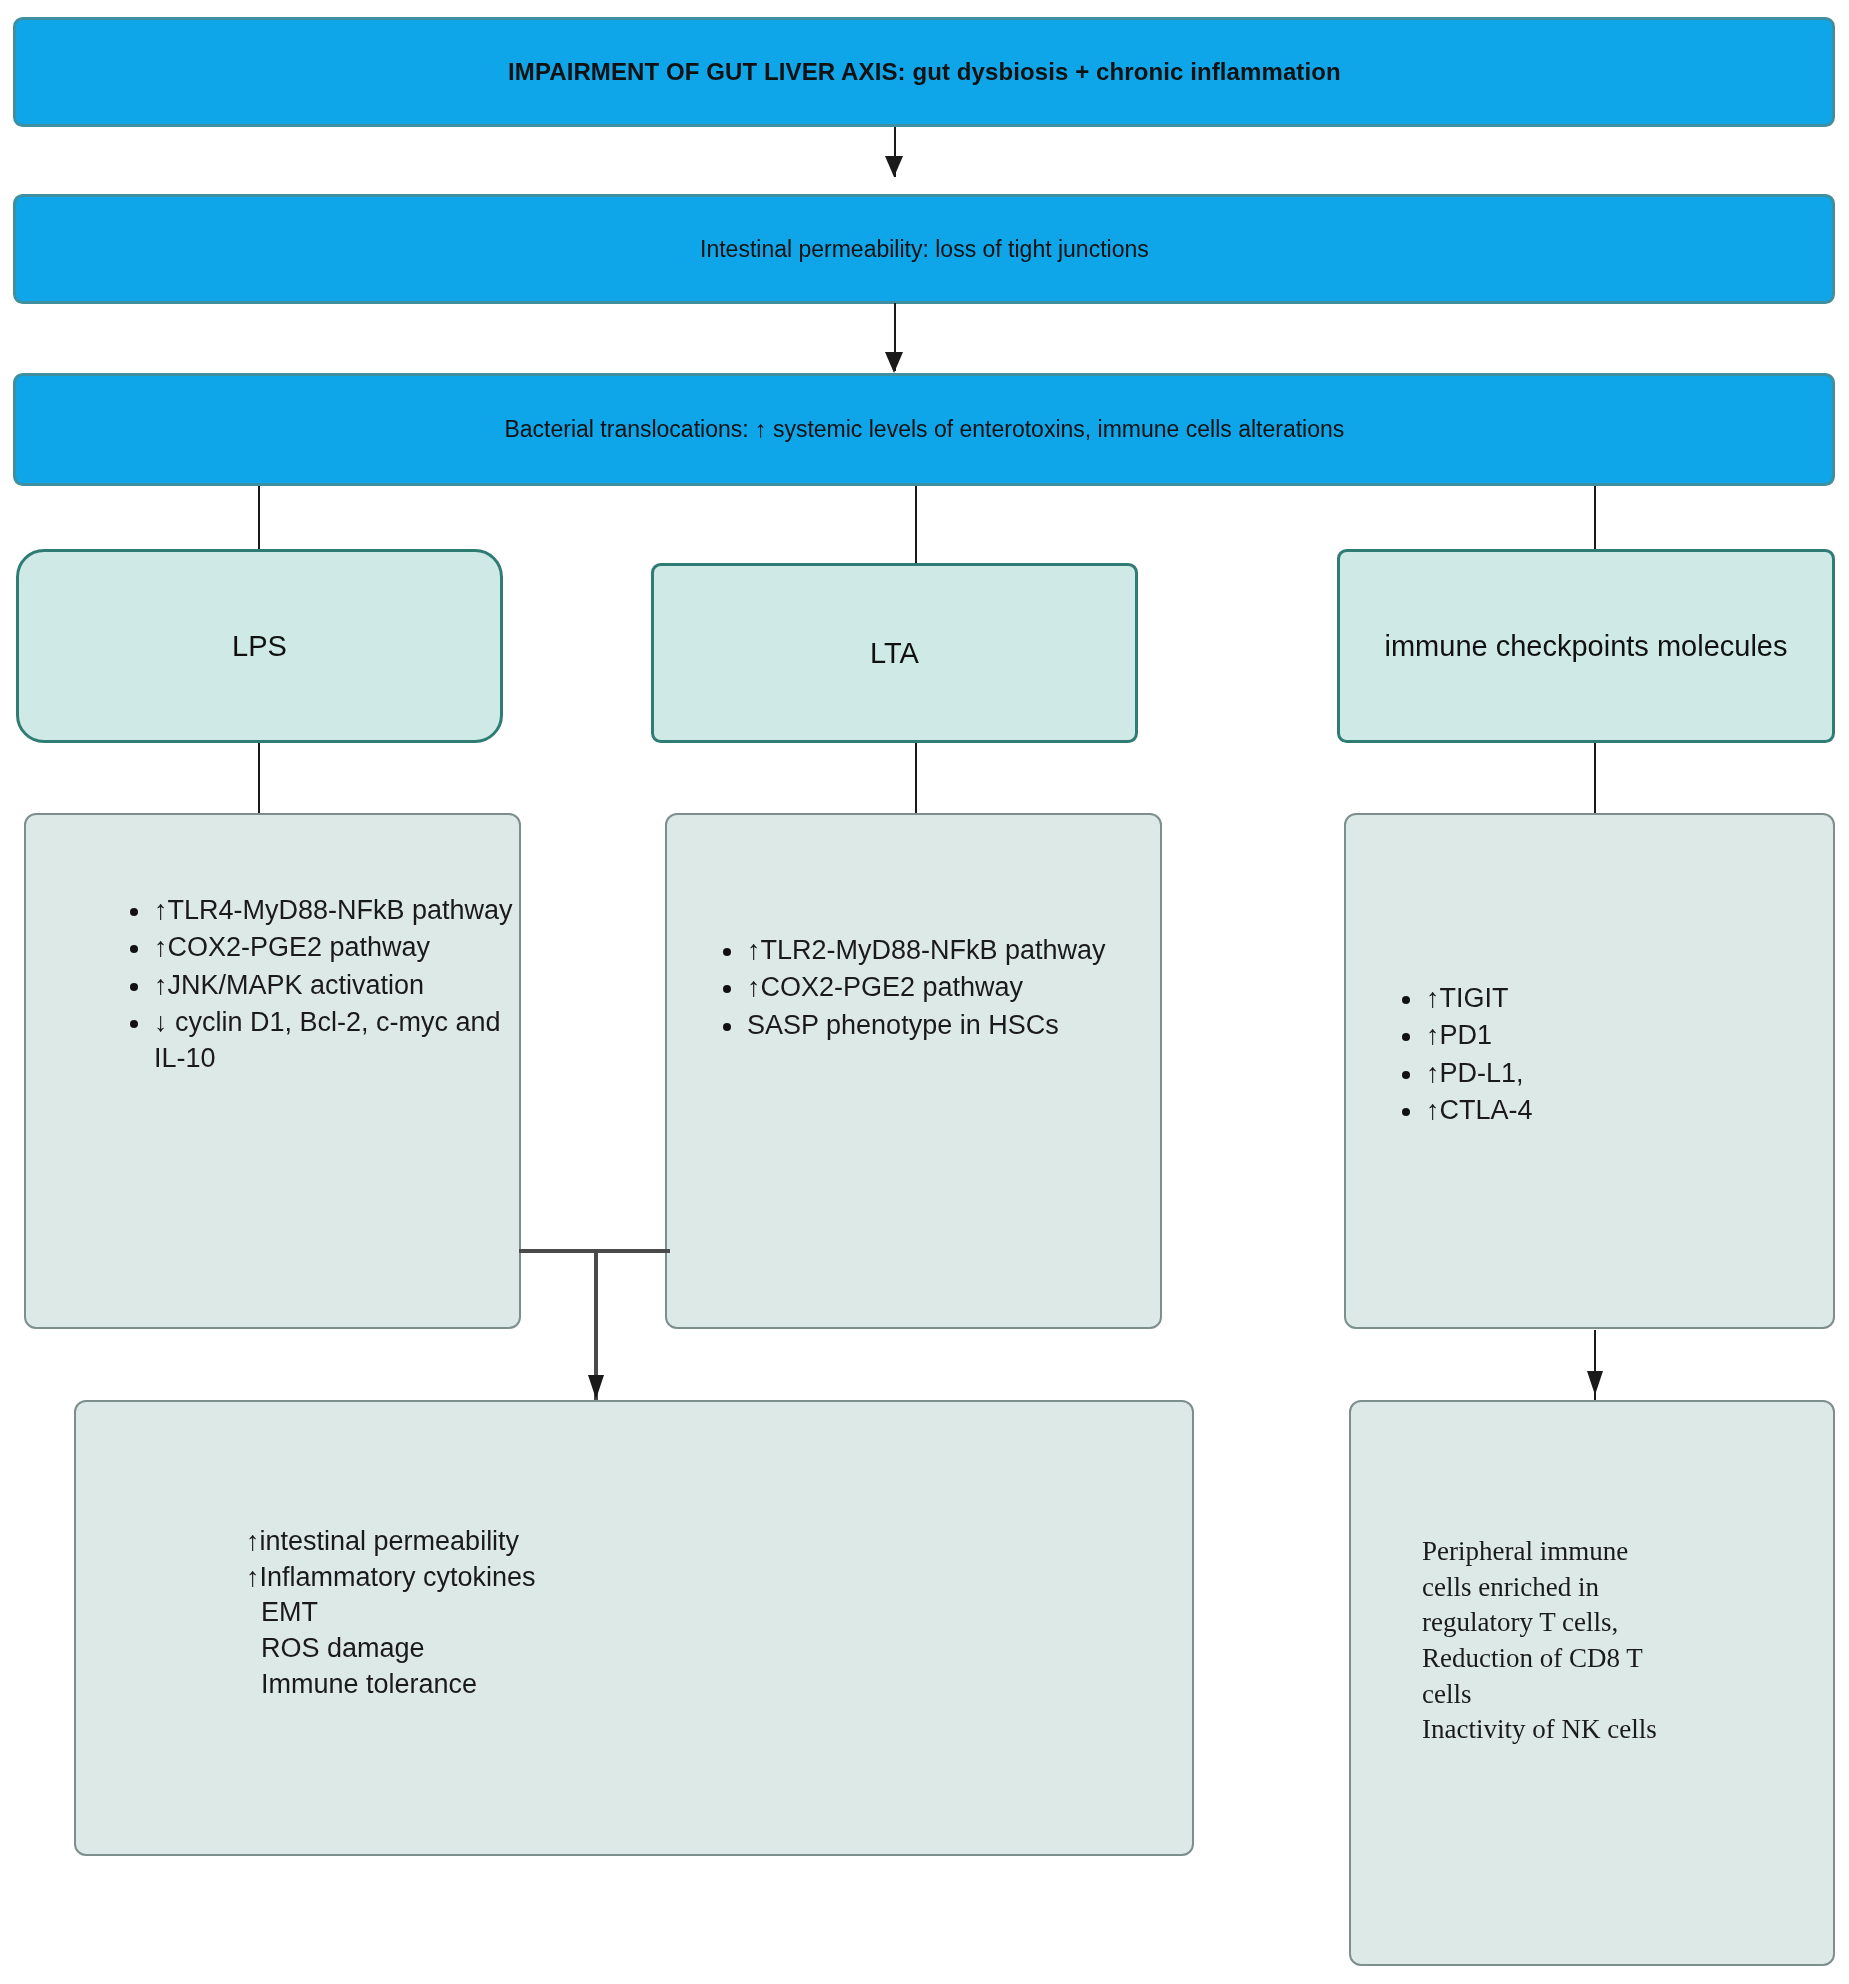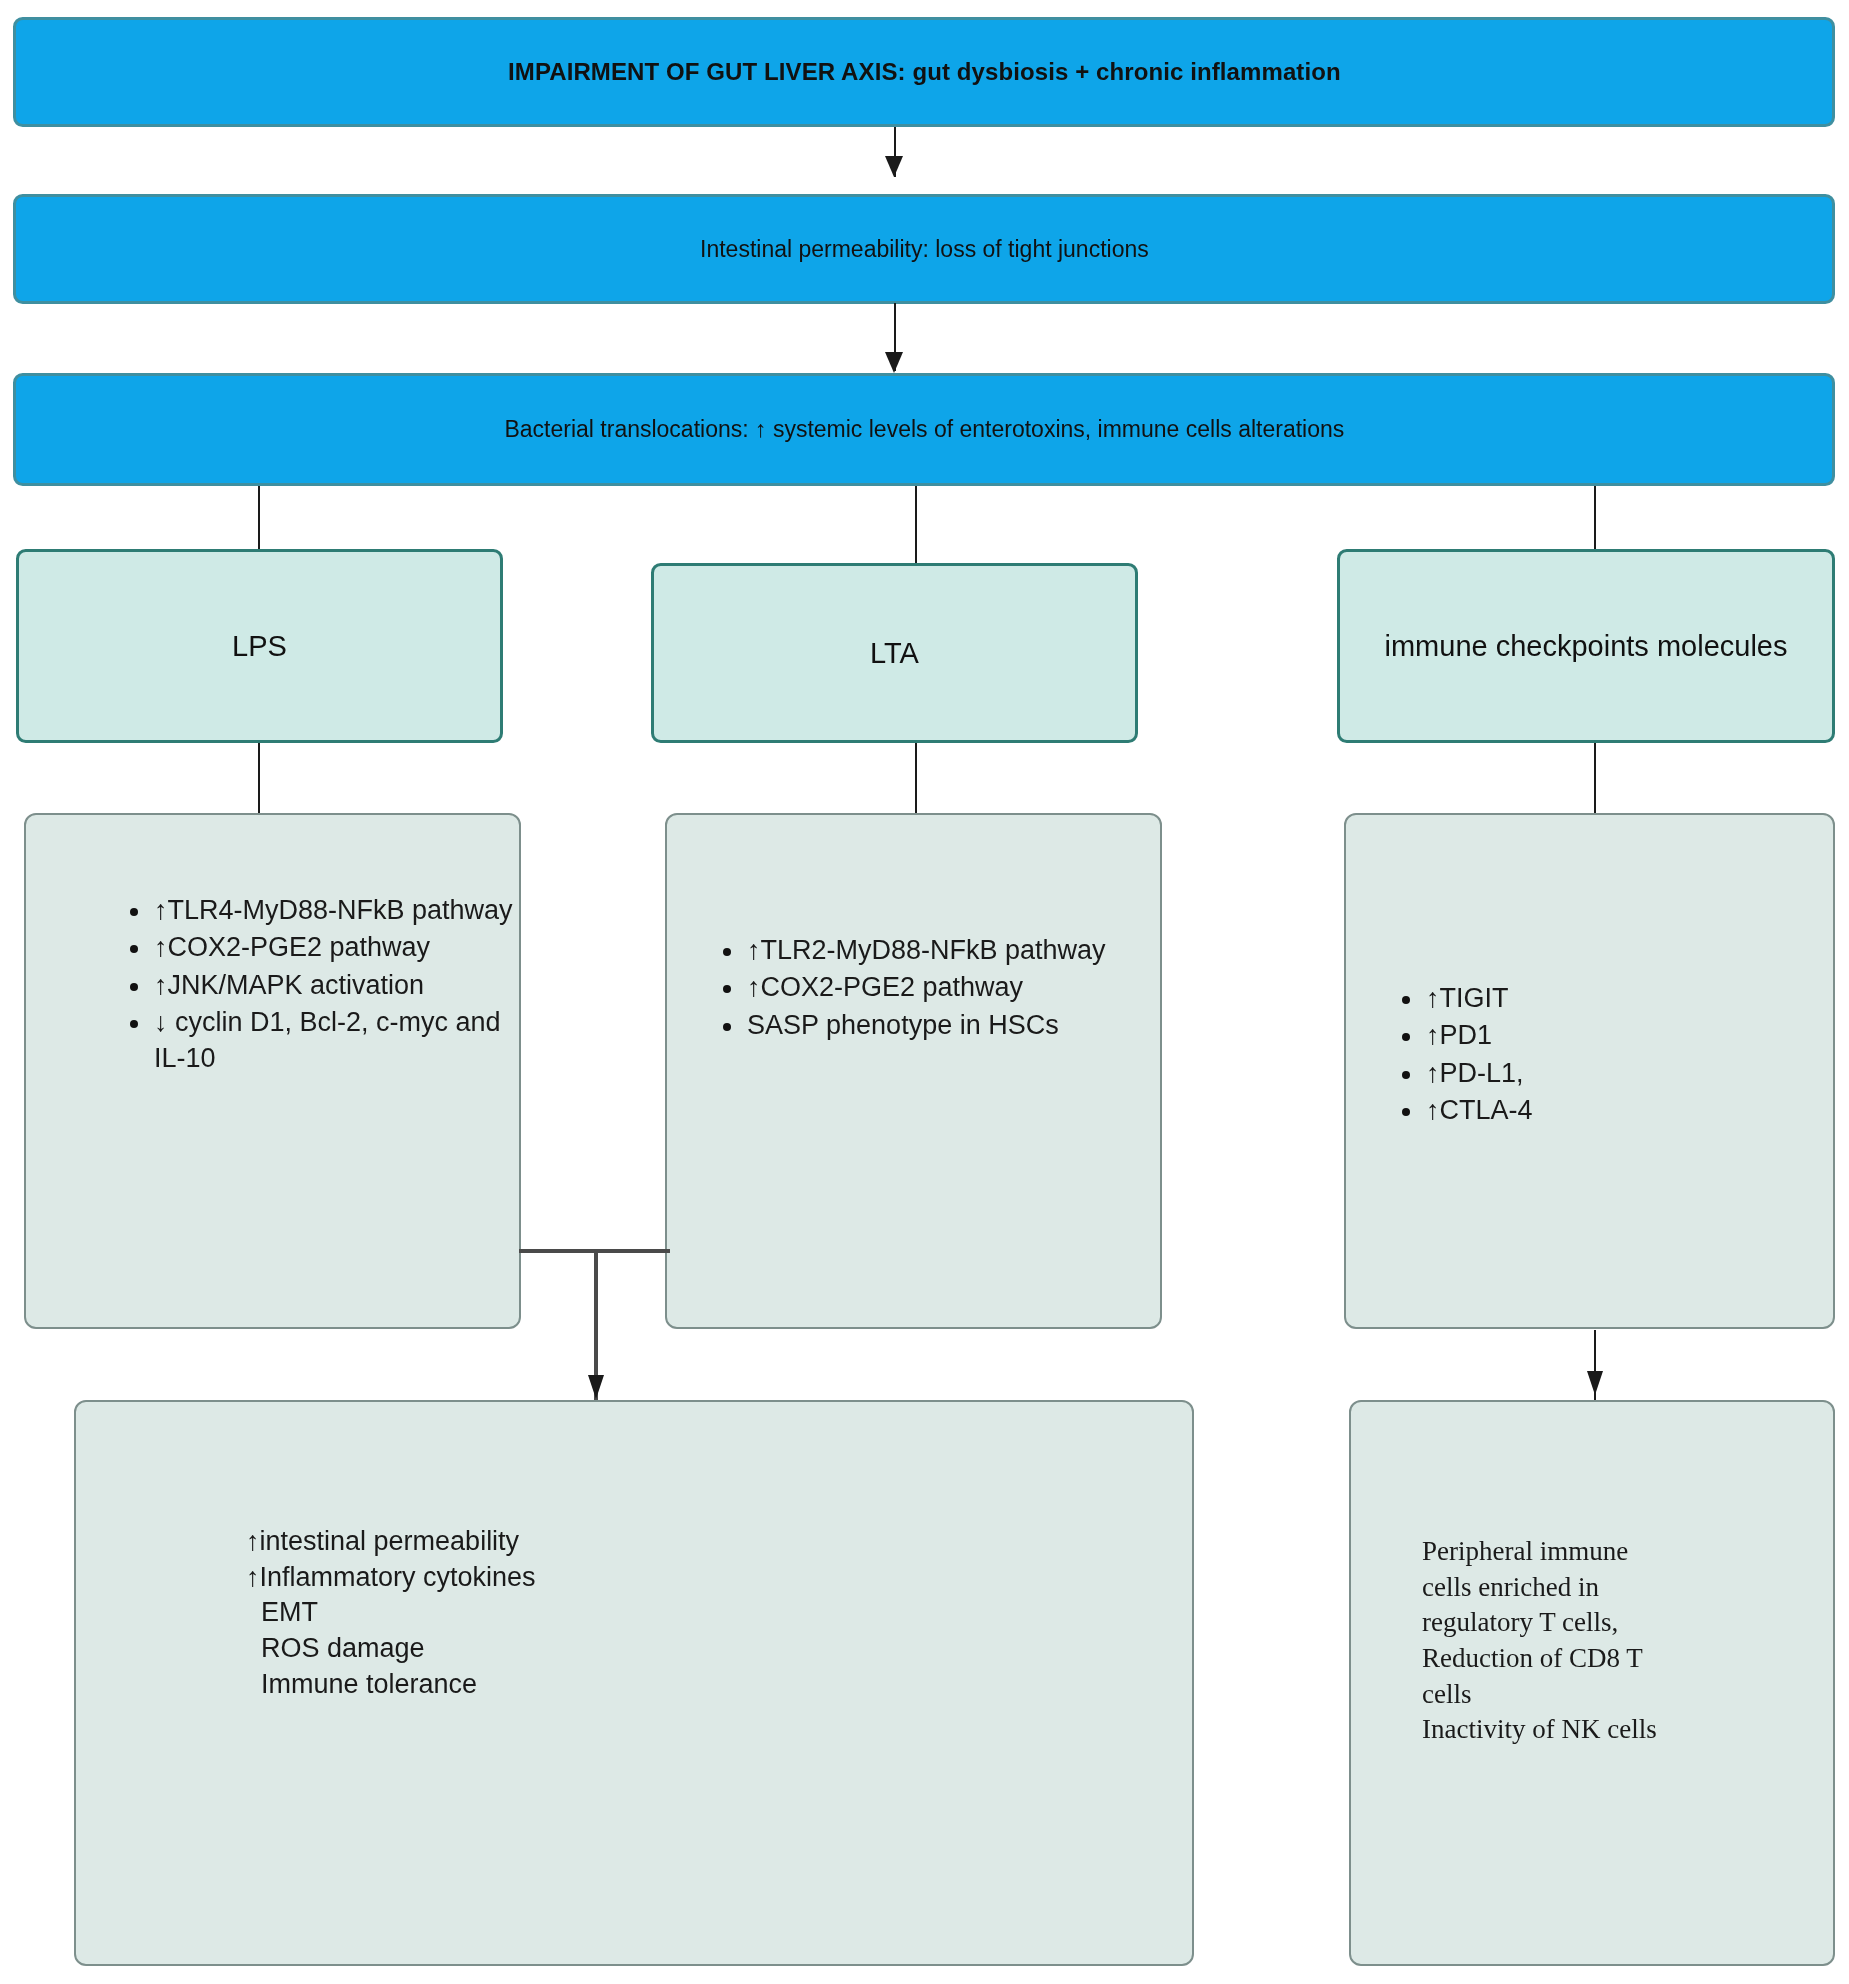--- a/index.html
+++ b/index.html
@@ -156,21 +156,21 @@
   <div class="arrowhead" style="left:885px; top:352px;"></div>
 
   <div class="node blue" style="left:13.4px; top:373px; width:1822px; height:113px;">
     <span class="txt t-sub">Bacterial translocations: ↑ systemic levels of enterotoxins, immune cells alterations</span>
   </div>
 
   <div class="vline" style="left:258px; top:486px; width:2.4px; height:63px;"></div>
   <div class="vline" style="left:915px; top:486px; width:2.4px; height:77px;"></div>
   <div class="vline" style="left:1594px; top:486px; width:2.4px; height:63px;"></div>
 
-  <div class="node green" style="left:16px; top:549px; width:487px; height:194px;">
+  <div class="node green" style="left:16px; top:549px; width:487px; height:194px;border-radius:28px;">
     <span class="txt t-head">LPS</span>
   </div>
 
   <div class="node green" style="left:1337px; top:549px; width:498px; height:194px;">
     <span class="txt t-head" style="padding:0 43px;">immune checkpoints molecules</span>
   </div>
 
   <div class="node green" style="left:651px; top:563px; width:487px; height:180px;">
     <span class="txt t-head">LTA</span>
   </div>
@@ -205,21 +205,21 @@
     </ul>
   </div>
 
   <div class="hline thick" style="left:519px; top:1249px; width:151px; height:3.7px;"></div>
   <div class="vline thick" style="left:594px; top:1249px; width:3.7px; height:151px;"></div>
   <div class="arrowhead slim" style="left:588px; top:1375px;"></div>
 
   <div class="vline" style="left:1594px; top:1330px; width:2.4px; height:71px;"></div>
   <div class="arrowhead slim" style="left:1587px; top:1371px;"></div>
 
-  <div class="node panel" style="left:74px; top:1400px; width:1120px; height:566px;">
+  <div class="node panel" style="left:74px; top:1400px; width:1120px; height:456px;">
     <ul class="lines" style="margin-top:122px; margin-left:170px;">
       <li><span>↑intestinal permeability</span></li>
       <li><span>↑Inflammatory cytokines</span></li>
       <li><span>  EMT</span></li>
       <li><span>  ROS damage</span></li>
       <li><span>  Immune tolerance</span></li>
     </ul>
   </div>
 
   <div class="node panel" style="left:1349px; top:1400px; width:486px; height:566px;font-family:Liberation Serif, serif;">

